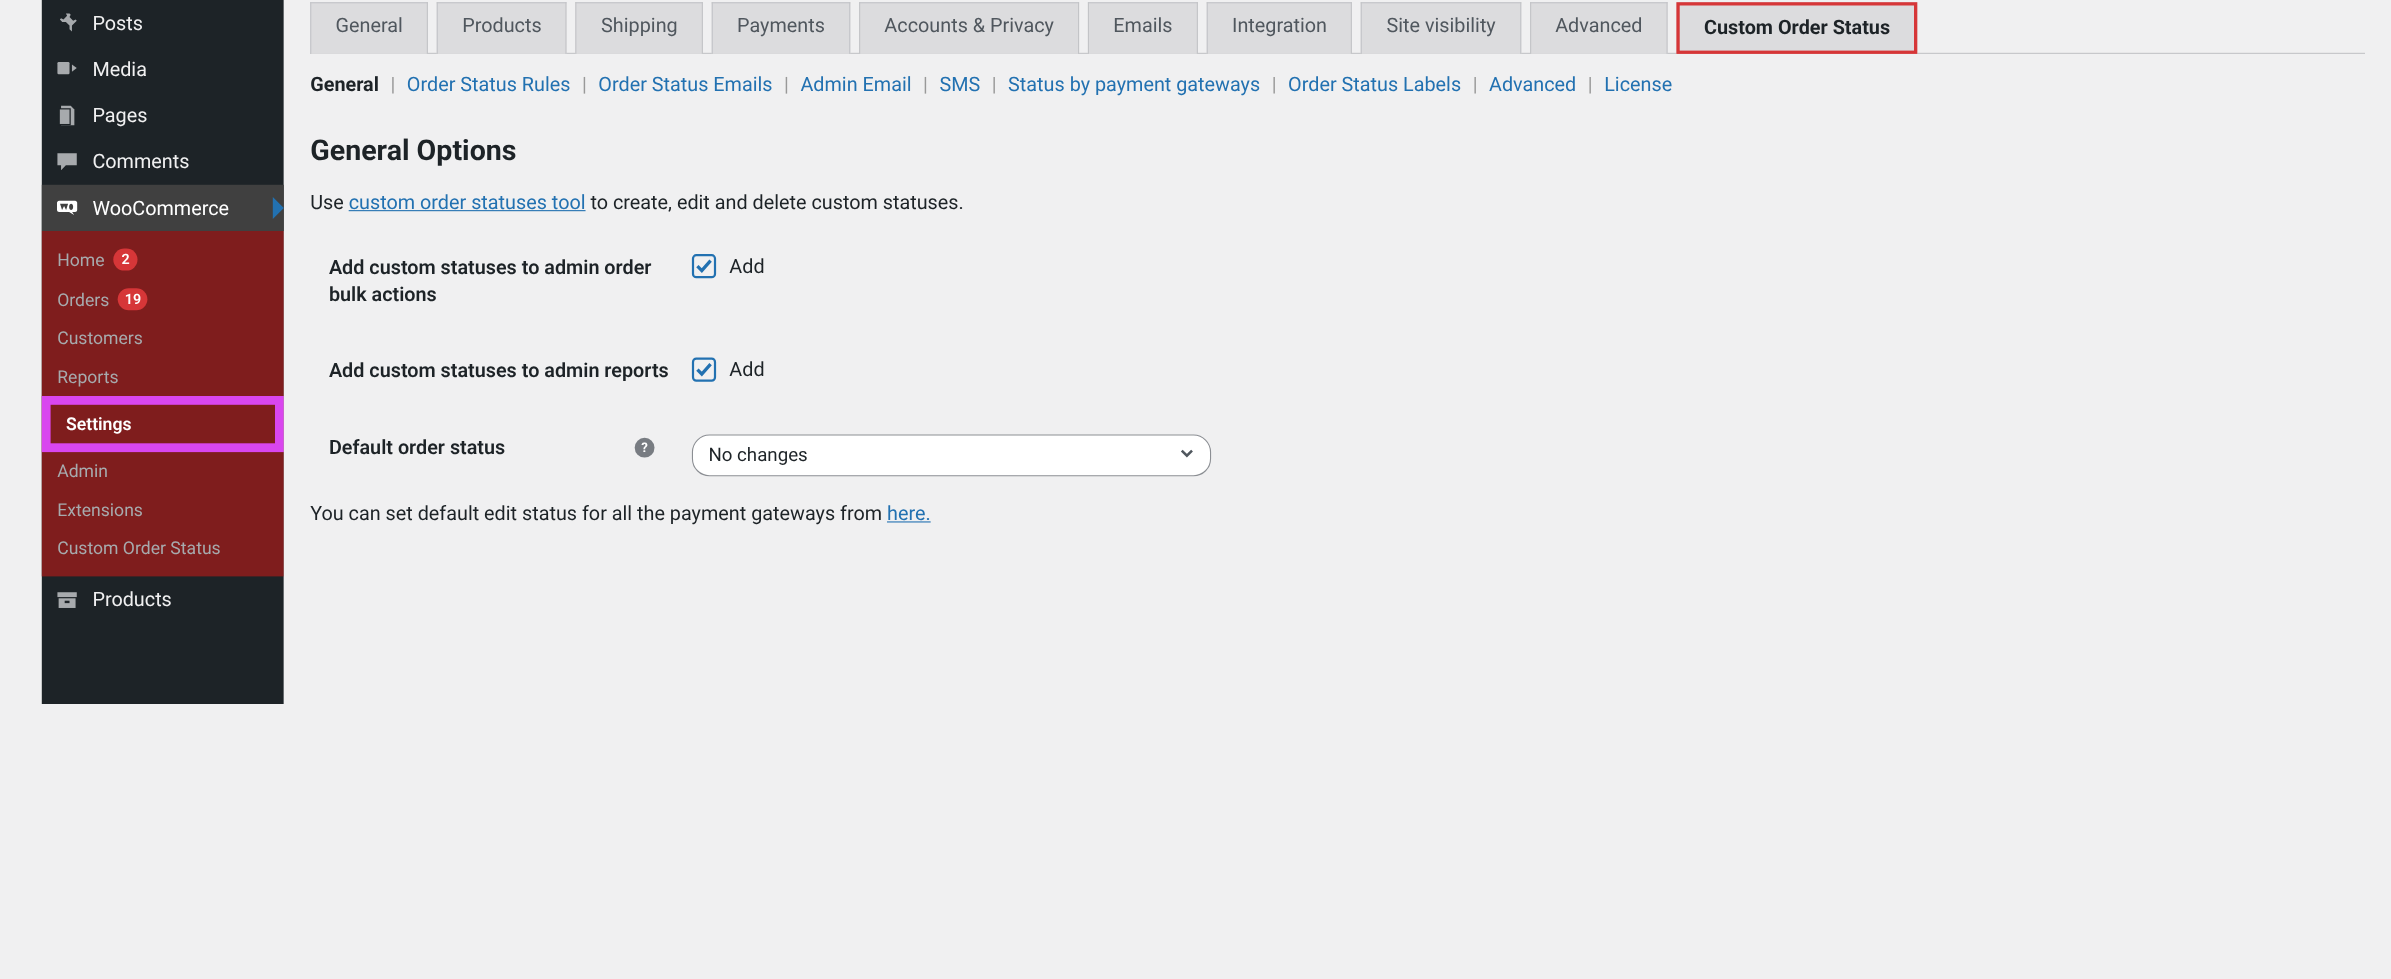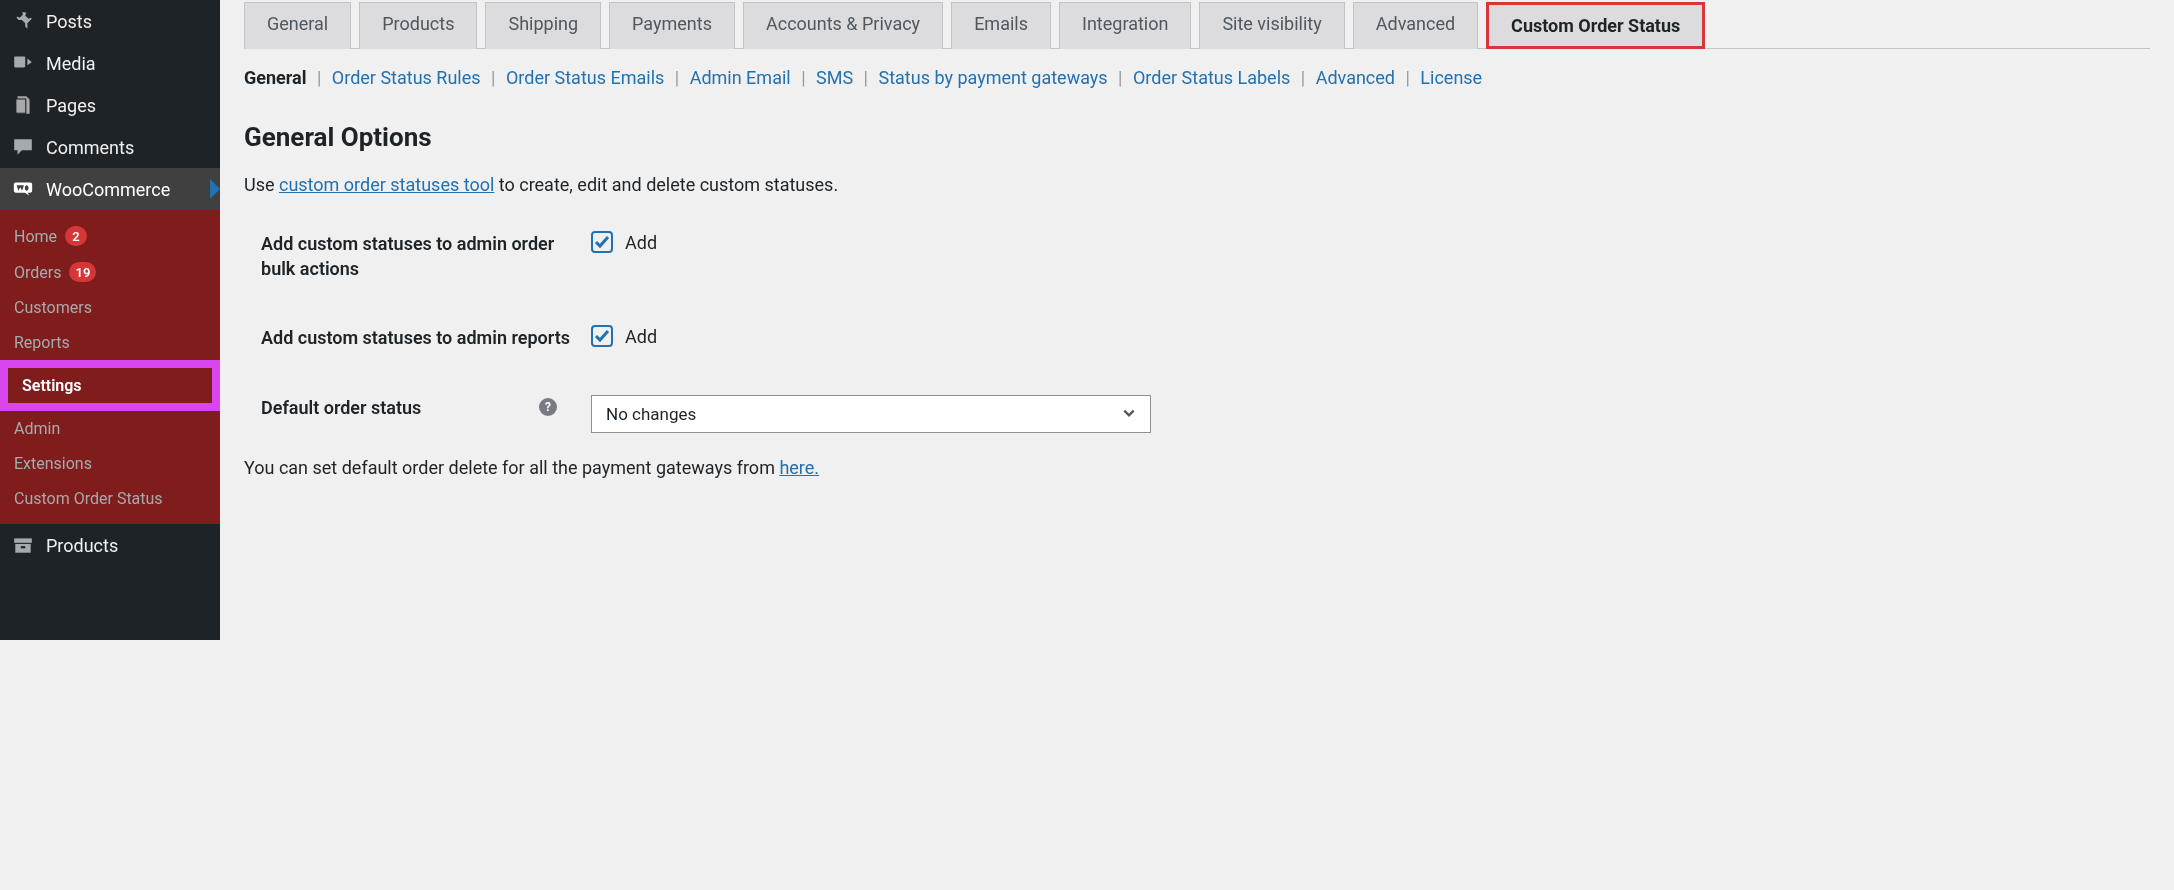--- a/index.html
+++ b/index.html
@@ -10,20 +10,21 @@
       font-size: 14px;
       color: #1d2327;
     }
     
     .sidebar {
       width: 220px;
       background: #1d2327;
       color: #f0f0f1;
       flex-shrink: 0;
       min-height: 640px;
+      margin-left: 38px;
     }
     .sidebar-item {
       display: flex;
       align-items: center;
       padding: 10px 12px;
       color: #f0f0f1;
       font-size: 18px;
       cursor: pointer;
       position: relative;
     }
@@ -117,22 +118,22 @@
     }
 
     .checkbox {
       width: 22px; height: 22px; border: 2px solid #2271b1; border-radius: 4px;
       display: inline-flex; align-items: center; justify-content: center;
       margin-right: 12px; color: #2271b1; cursor: pointer;
     }
     .checkbox svg { width: 16px; height: 16px; }
 
     .select {
-      border: 1px solid #8c8f94; border-radius: 0; background: #fff;
-      padding: 8px 14px; font-size: 17px; width: 560px;
+      border: 1px solid #8c8f94; border-radius: 16px; background: #fff;
+      padding: 8px 14px; font-size: 17px; width: 472px;
       display: flex; justify-content: space-between; align-items: flex-start;
       cursor: pointer;
     }
     .select .chev { color: #50575e; }
 
     .hint { font-size: 18px; color: #1d2327; margin-top: 10px; }
   </style>
 </head>
 <body>
 
@@ -298,15 +299,15 @@
         <span class="chev">
           <svg width="14" height="14" viewBox="0 0 12 12" fill="none" stroke="currentColor" stroke-width="2">
               <path d="M2 4l4 4 4-4"></path>
             </svg>
         </span>
       </div>
     </div>
   </div>
 
   <p class="hint">
-    <span>You can set default order delete for all the payment gateways from </span><a>here.</a>
+    <span>You can set default edit status for all the payment gateways from </span><a>here.</a>
   </p>
 </main>
 
 </body></html>

